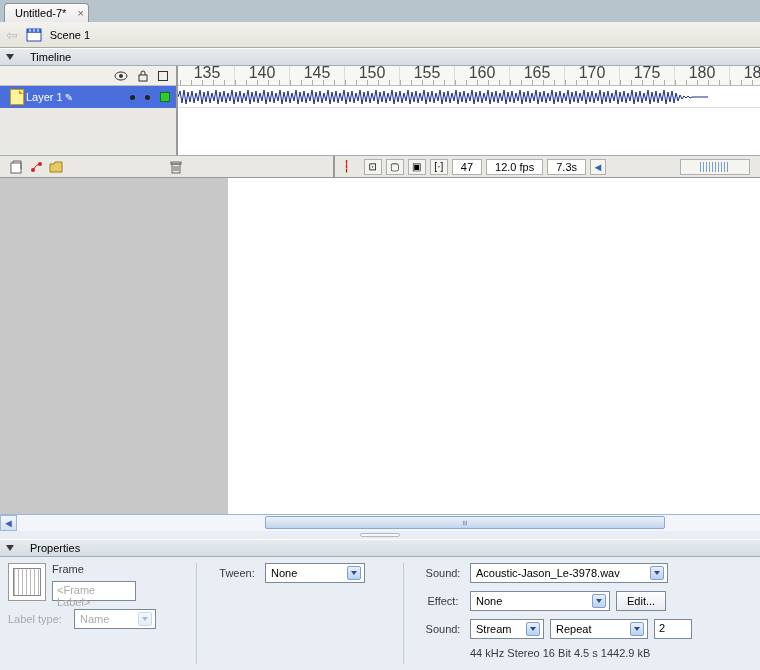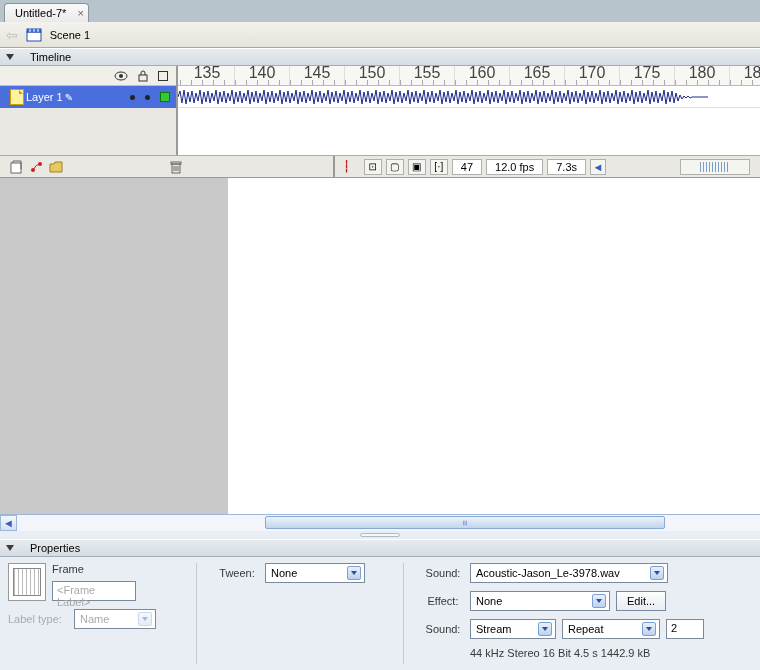--- a/index.html
+++ b/index.html
@@ -284,21 +284,21 @@
       <div class="select-like" style="width:140px">
         <span>None</span>
         <span class="dropdown-arrow"></span>
       </div>
       <div class="btn-like">
         <span>Edit...</span>
       </div>
     </div>
     <div class="row">
       <span class="textish label-w" style="width:42px">Sound:</span>
-      <div class="select-like" style="width:86px">
+      <div class="select-like" style="width:74px">
         <span>Stream</span>
         <span class="dropdown-arrow"></span>
       </div>
       <div class="select-like" style="width:98px">
         <span>Repeat</span>
         <span class="dropdown-arrow"></span>
       </div>
       <div class="input-like" style="width:38px">
         <span>2</span>
       </div>

